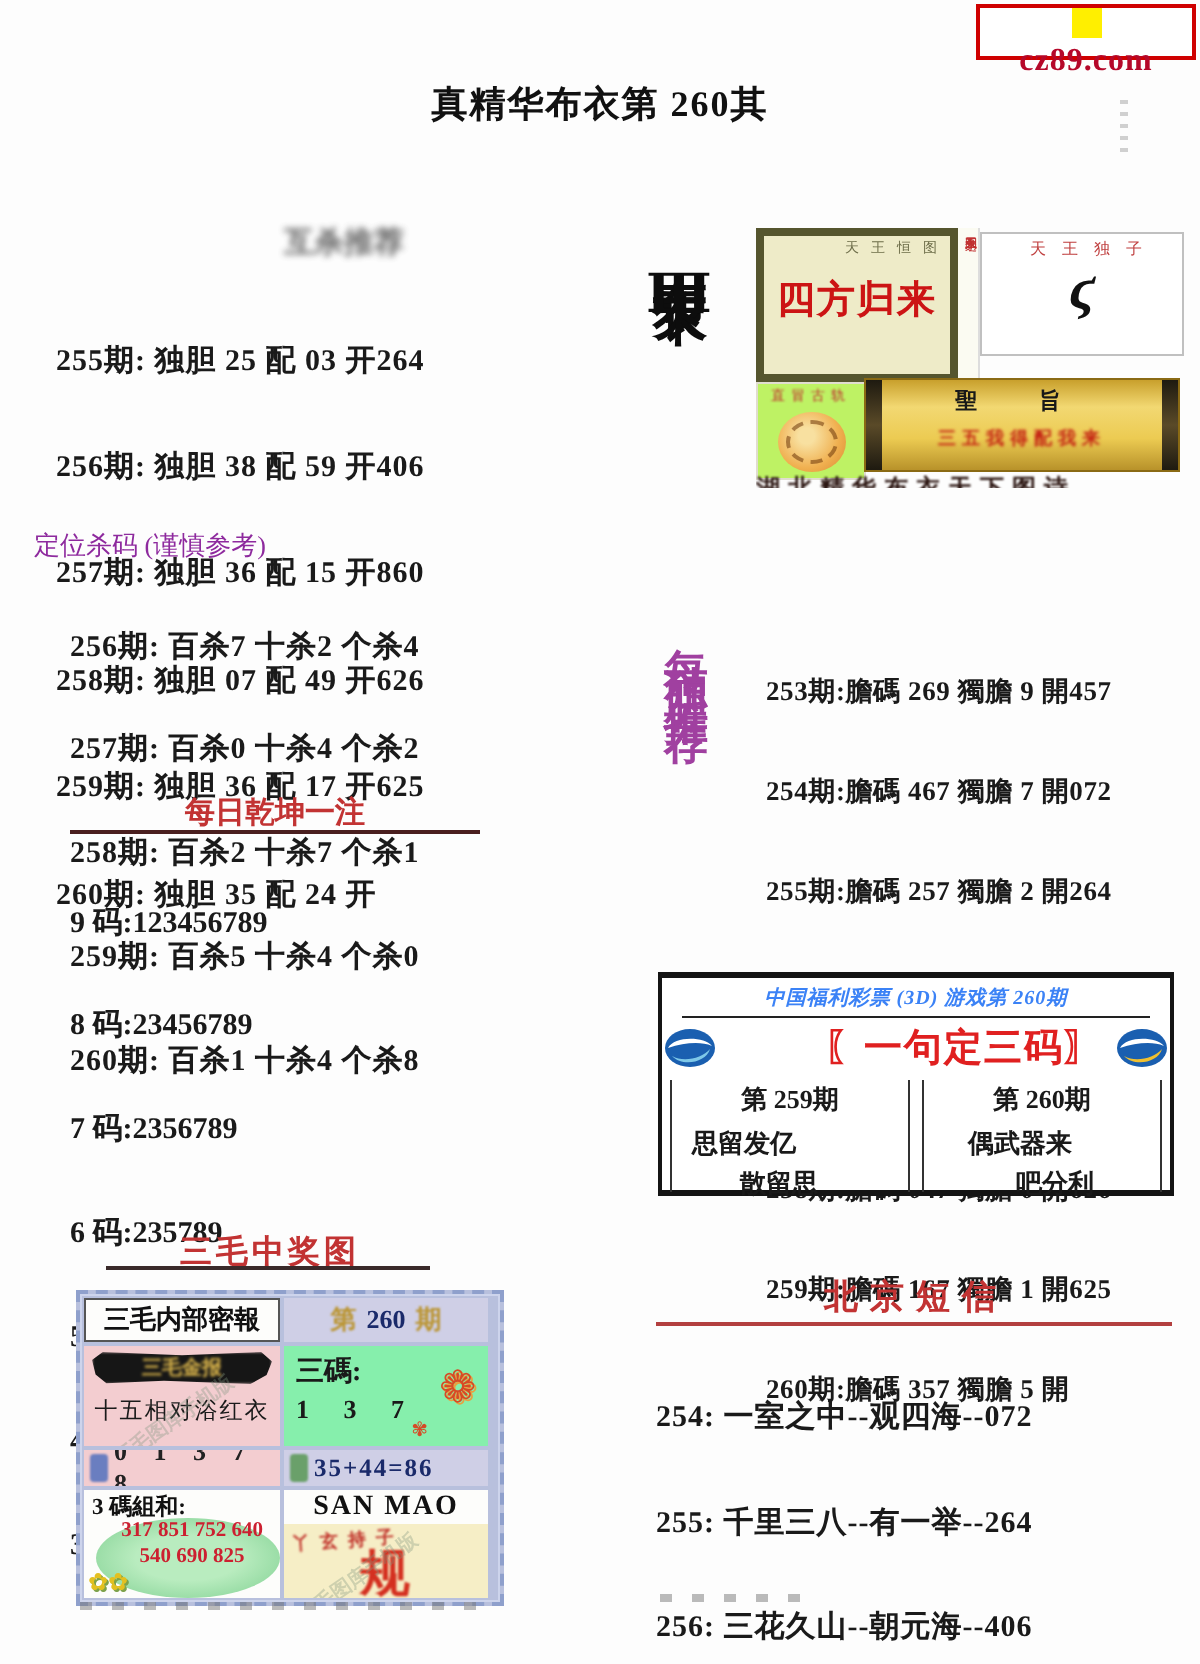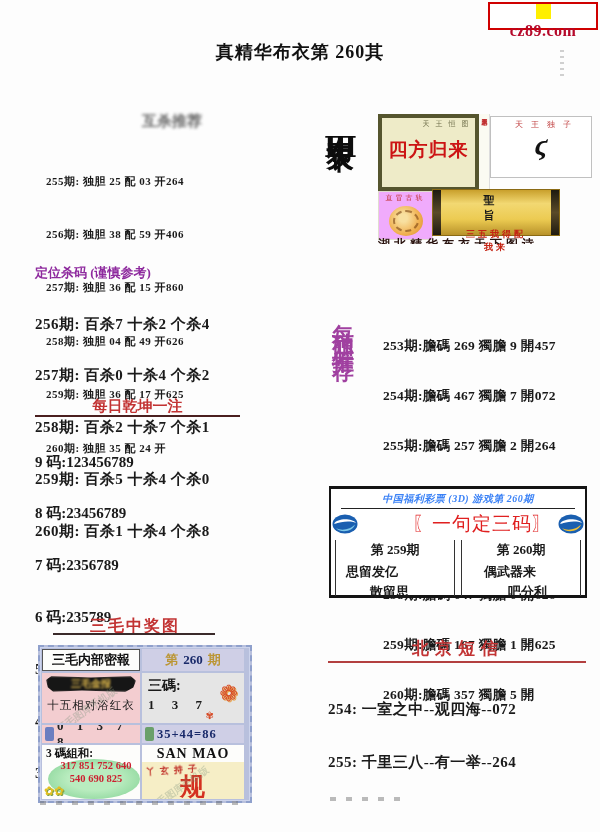--- a/index.html
+++ b/index.html
@@ -16,36 +16,36 @@
               letter-spacing:1px;color:#111;}
   .artifact-dots{width:4px;height:30px;opacity:.45;
       background:repeating-linear-gradient(#999 0 2px,transparent 2px 6px);}
 
   
   .rows{font-weight:700;white-space:pre;}
   .rows div{white-space:pre;}
   .blurred{filter:blur(1.6px);opacity:.8;}
 
   .dudan-title{left:72px;top:112px;width:200px;text-align:center;font-size:15px;font-weight:700;color:#444;}
-  .dudan-rows{left:46px;top:137px;font-size:11px;line-height:17.8px;letter-spacing:.5px;}
-
-  .dingwei-title{left:35px;top:264px;font-size:13px;font-weight:700;color:#8e2a9e;filter:blur(.3px);}
+  .dudan-rows{left:28px;top:137px;font-size:15px;line-height:17.8px;letter-spacing:.5px;}
+
+  .dingwei-title{left:17px;top:264px;font-size:13px;font-weight:400;color:#8e2a9e;filter:blur(.3px);}
   .dingwei-rows{left:35px;top:281px;font-size:15px;line-height:17.3px;letter-spacing:.5px;}
 
   .qiankun-title{left:35px;top:397px;width:205px;text-align:center;font-size:15px;font-weight:700;color:#c23333;}
   .underline-bar{height:2px;background:#4a1f1f;}
   .qiankun-rows{left:35px;top:419px;font-size:15px;line-height:17.3px;}
 
   
   .sanmao-title{left:55px;top:616px;width:160px;text-align:center;font-size:16px;font-weight:700;color:#c23333;letter-spacing:2px;}
   .sanmao-box{left:38px;top:645px;width:206px;height:150px;border:2px dashed #8fa0cc;background:#b8c0dd;
               box-shadow:inset 0 0 0 1px #cdd4ec;display:grid;grid-template-columns:98px 102px;
               grid-template-rows:22px 50px 18px 54px;gap:2px;padding:2px;}
   .cell{overflow:hidden;position:relative;}
-  .c-white{background:#fdfdfb;} .c-pink{background:#f3cdd0;} .c-cream{background:#e5e5e5;} .c-lav{background:#cfcfe6;}
+  .c-white{background:#fdfdfb;} .c-pink{background:#f3cdd0;} .c-cream{background:#86efac;} .c-lav{background:#cfcfe6;}
   .inner-title{display:flex;align-items:center;justify-content:center;font-size:13px;font-weight:700;color:#111;border:1px solid #555;}
   .period-cell{display:flex;align-items:center;justify-content:center;gap:5px;font-weight:700;}
   .period-deco{color:#bb9636;font-size:13px;filter:blur(.5px);}
   .period-num{color:#1a2a6a;font-size:13px;}
   .banner{margin:3px 4px 2px;height:16px;background:#161616;color:#d8b34a;font-size:10px;font-weight:700;
           display:flex;align-items:center;justify-content:center;filter:blur(.8px);
           clip-path:polygon(0 25%,6% 0,50% 10%,94% 0,100% 30%,97% 72%,88% 100%,40% 90%,8% 98%,2% 70%);}
   .slogan{font-size:11.5px;font-weight:400;text-align:center;letter-spacing:1px;margin-top:6px;color:#1a1a1a;}
   .digit-strip{display:flex;align-items:center;font-weight:700;}
   .tiny-label{width:9px;height:14px;margin:0 3px;border-radius:2px;filter:blur(.5px);flex:0 0 auto;}
@@ -80,44 +80,44 @@
   .tw-left{left:378px;top:114px;width:101px;height:77px;box-sizing:border-box;border:4px solid #55552e;
            background:#eeebc8;}
   .tw-left-hdr{font-size:7px;color:#6e6e4a;text-align:center;letter-spacing:6px;margin-top:1px;margin-left:40px;}
   .tw-left-big{font-size:19px;font-weight:700;color:#cc1414;text-align:center;letter-spacing:1px;margin-top:8px;}
   .tw-strip{left:479px;top:114px;width:10px;height:77px;background:#fbfbf2;border-right:1px solid #ddd;
             display:flex;justify-content:center;}
   .tw-strip-txt{writing-mode:vertical-rl;text-orientation:upright;font-size:6px;color:#c03030;line-height:9px;}
   .tw-right{left:490px;top:116px;width:100px;height:60px;background:#fff;border:1px solid #c0c0c0;}
   .tw-right-hdr{font-size:8px;color:#c04040;text-align:center;letter-spacing:8px;margin-top:2px;padding-left:12px;}
   .tw-glyph{font-size:30px;font-style:italic;font-weight:700;text-align:center;margin-top:-2px;color:#111;}
-  .tiger-box{left:378px;top:191px;width:53px;height:47px;background:#f0abfc;border:1px solid #e0ddcf;}
+  .tiger-box{left:378px;top:191px;width:53px;height:47px;background:#bef264;border:1px solid #e0ddcf;}
   .tiger-cap{font-size:7px;color:#c03030;text-align:center;letter-spacing:3px;filter:blur(.4px);margin-top:1px;}
   .tiger{width:34px;height:30px;margin:3px auto 0;border-radius:50%;position:relative;
          background:radial-gradient(circle at 42% 40%,#f8e0a0 15%,#f0b050 60%,#d88830 100%);}
   .tiger:before{content:"";position:absolute;inset:4px;border-radius:50%;border:2px dashed rgba(110,55,10,.55);}
-  .scroll{left:432px;top:189px;width:128px;height:47px;display:flex;
+  .scroll{left:432px;top:189px;width:158px;height:47px;display:flex;
           background:linear-gradient(180deg,#c9a02c,#f2d872 30%,#eccb52 65%,#b8922a);
           border:1px solid #8a6a14;box-sizing:border-box;gap:24px;}
   .roller{width:8px;background:linear-gradient(180deg,#1e1a10,#5a4a28 50%,#1e1a10);flex:0 0 auto;}
   .scroll-mid{flex:1;position:relative;}
   .scroll-title{text-align:center;font-size:11px;font-weight:700;color:#181818;letter-spacing:14px;margin-top:3px;filter:blur(.3px);}
   .scroll-red{text-align:center;font-size:9px;font-weight:700;color:#c42414;letter-spacing:3px;margin-top:5px;filter:blur(.7px);}
   .cropped-line{left:378px;top:237px;width:212px;height:7px;overflow:hidden;}
   .cropped-line div{font-size:12px;font-weight:700;color:#2a1410;letter-spacing:4px;filter:blur(.6px);line-height:14px;}
 
   .rdudan-rows{left:383px;top:305px;font-size:13.5px;line-height:16.6px;letter-spacing:.3px;}
 
   .yiju{left:329px;top:486px;width:258px;height:112px;box-sizing:border-box;border:3px solid #141414;
         border-left-width:2px;border-right-width:2px;background:#fff;}
   .yiju-hdr{text-align:center;font-size:10px;font-weight:700;font-style:italic;letter-spacing:.5px;
             margin-top:3px;color:#3b82f6;}
   .yiju-hdr-line{width:92%;height:1px;background:#222;margin:2px auto 0;}
   .yiju-title-row{display:flex;align-items:center;justify-content:center;gap:6px;margin-top:2px;}
-  .yiju-title{font-size:19px;font-weight:400;color:#e02020;letter-spacing:1px;margin-left:48px;}
+  .yiju-title{font-size:19px;font-weight:700;color:#e02020;letter-spacing:1px;margin-left:48px;}
   .yiju-cols{display:flex;gap:6px;margin:3px 4px 0;height:56px;}
   .yiju-col{flex:1;border-left:1px solid #333;border-right:1px solid #333;font-weight:700;}
   .yiju-period{text-align:center;font-size:13px;margin-top:1px;}
   .yiju-l1{font-size:13px;margin:4px 0 0 10px;}
   .yiju-l2{font-size:13px;margin:2px 0 0 34px;}
 
   .bj-title{left:336px;top:637px;width:244px;text-align:center;font-size:17px;font-weight:700;
             color:#c23333;letter-spacing:6px;}
   .bj-underline{left:328px;top:661px;width:258px;height:2px;background:#b34040;}
   .bj-rows{left:328px;top:666px;font-size:15px;line-height:17.5px;letter-spacing:.5px;}
@@ -134,21 +134,21 @@
     <span class="cz-txt">cz89.com</span>
   </div>
   <div class="abs page-title">真精华布衣第 260其</div>
   <div class="abs artifact-dots" style="left:560px;top:50px;"></div>
 
   <div class="abs dudan-title blurred">互杀推荐</div>
   <div class="abs rows dudan-rows">
     <div>255期: 独胆 25 配 03 开264</div>
     <div>256期: 独胆 38 配 59 开406</div>
     <div>257期: 独胆 36 配 15 开860</div>
-    <div>258期: 独胆 04 配 49 开626</div>
+    <div>258期: 独胆 07 配 49 开626</div>
     <div>259期: 独胆 36 配 17 开625</div>
     <div>260期: 独胆 35 配 24 开</div>
   </div>
 
   <div class="abs dingwei-title">定位杀码 (谨慎参考)</div>
   <div class="abs rows dingwei-rows">
     <div>256期: 百杀7 十杀2 个杀4</div>
     <div>257期: 百杀0 十杀4 个杀2</div>
     <div>258期: 百杀2 十杀7 个杀1</div>
     <div>259期: 百杀5 十杀4 个杀0</div>
@@ -288,20 +288,21 @@
         <div class="yiju-l2" style="margin-left:46px;">吧分利</div>
       </div>
     </div>
   </div>
 
   <div class="abs bj-title">北京短信</div>
   <div class="abs bj-underline"></div>
   <div class="abs rows bj-rows">
     <div>254: 一室之中--观四海--072</div>
     <div>255: 千里三八--有一举--264</div>
+    <div>256: 三花久山--朝元海--406</div>
     
     
     
     
   </div>
   <div class="abs faint-frag" style="left:330px;top:797px;width:70px;"></div>
 
 </div>
 
 </body></html>

